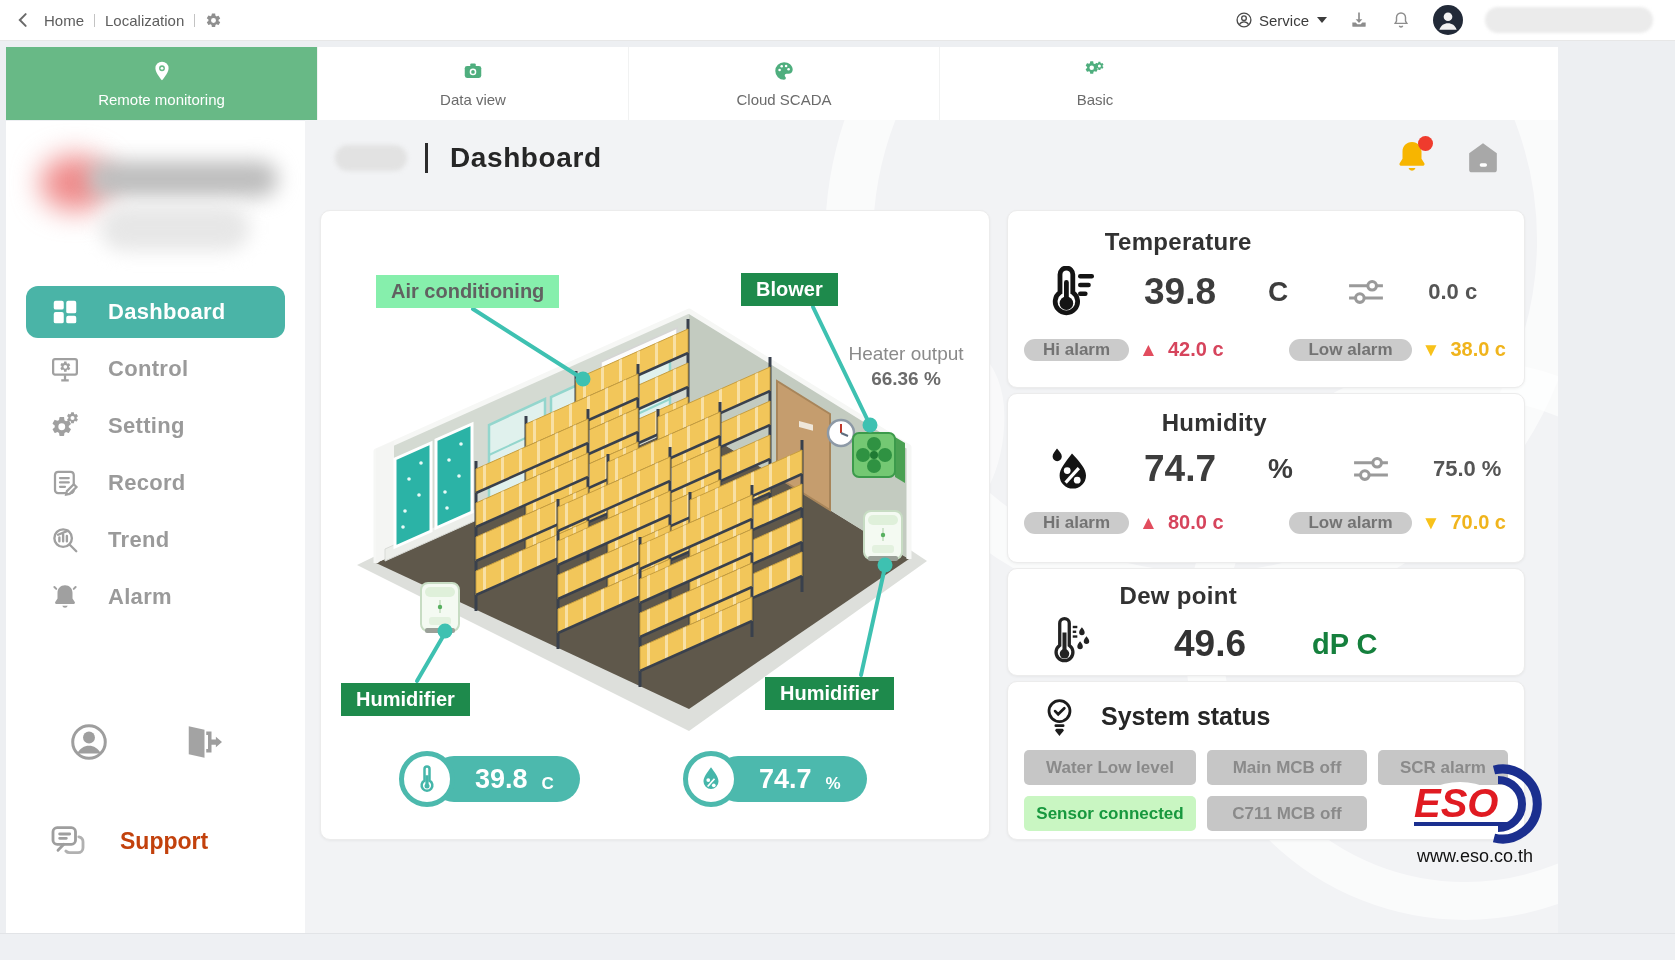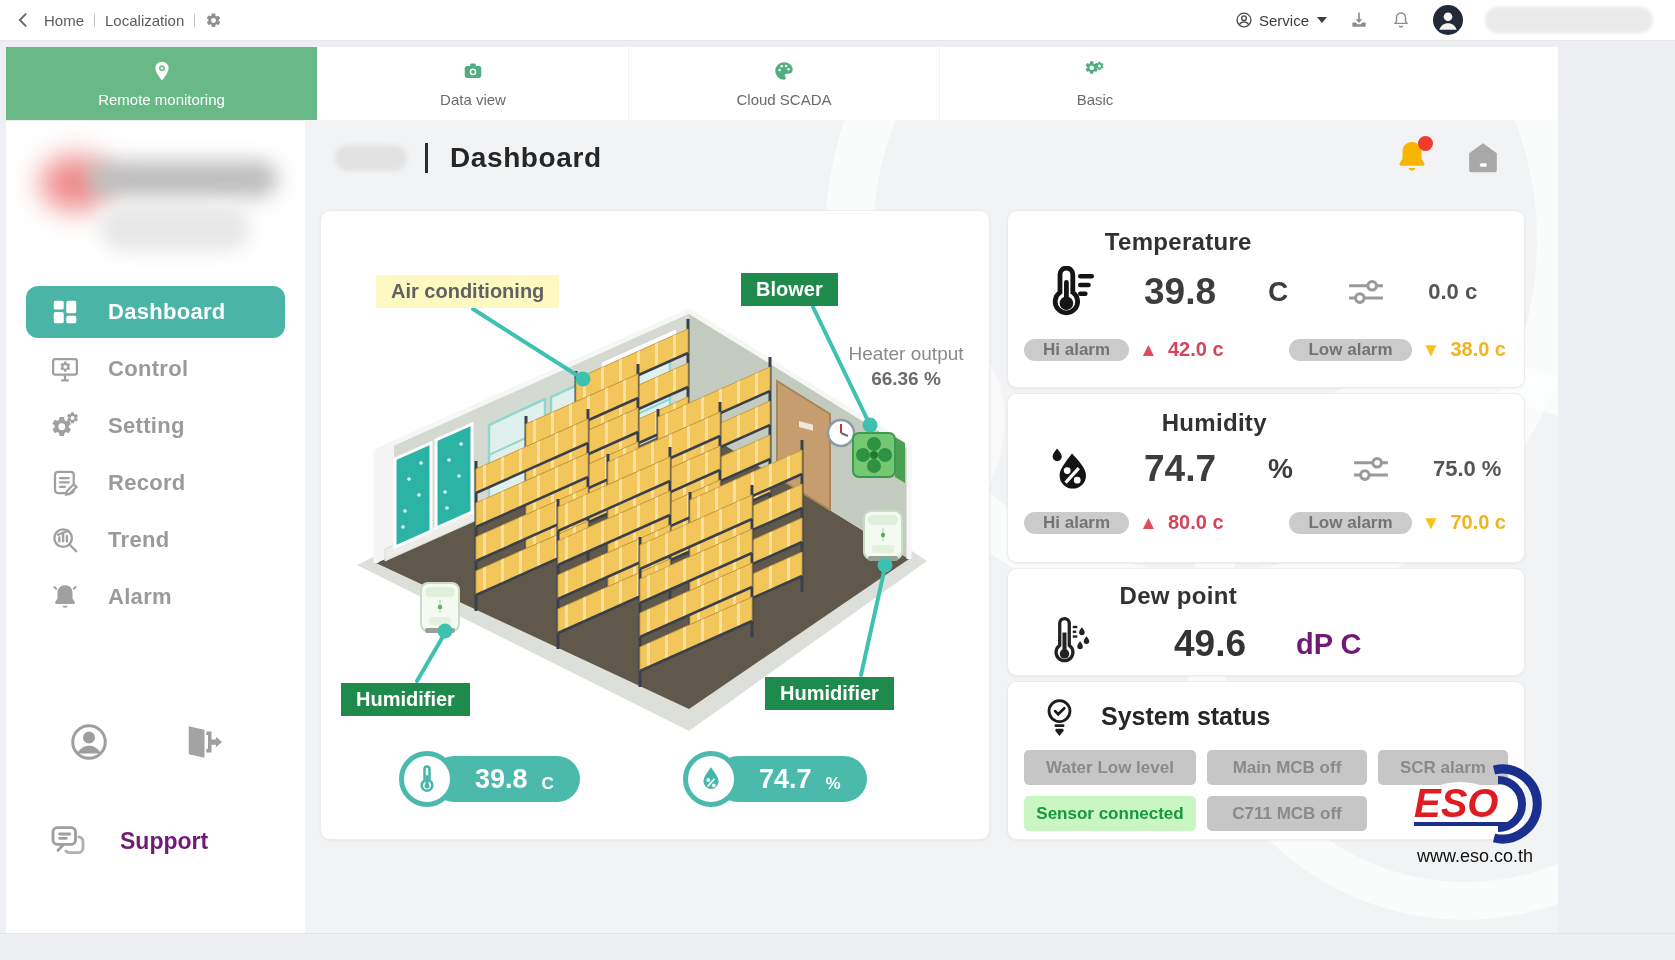--- a/index.html
+++ b/index.html
@@ -41,21 +41,21 @@
   .menu { position:absolute; left:0; top:160px; width:299px; }
   .mi { display:flex; align-items:center; height:52px; margin:5px 20px 5px 20px; padding-left:24px; gap:28px;
         color:#9a9a9a; font-size:22px; font-weight:600; letter-spacing:.3px; border-radius:12px; cursor:pointer; }
   .mi .m-ic { width:30px; height:30px; color:#a0a0a0; flex:none; }
   .mi.active { background:#4ab4a7; color:#fff; }
   .mi.active .m-ic { color:#fff; }
   .sb-bottom { position:absolute; left:0; top:600px; width:299px; }
   .sb-icons { display:flex; gap:70px; padding-left:62px; }
   .sb-icons .b-ic { width:42px; height:42px; color:#9e9e9e; cursor:pointer; }
   .sb-support { display:flex; align-items:center; gap:32px; padding-left:42px; margin-top:58px;
-                color:#701a75; font-size:23px; font-weight:600; cursor:pointer; }
+                color:#c2410c; font-size:23px; font-weight:600; cursor:pointer; }
   .sb-support .b-ic { width:40px; height:40px; color:#9e9e9e; }
 
   
   .main-bg { position:absolute; left:305px; top:120px; width:1253px; height:813px; background:#f2f3f5; overflow:hidden; z-index:1; }
   .ring { position:absolute; border-radius:50%; border:48px solid rgba(255,255,255,.62); }
   .wm-text { position:absolute; left:20px; top:130px; font-size:330px; font-weight:bold; font-style:italic;
              color:rgba(255,255,255,.5); letter-spacing:-6px; }
   .rightpane-bg { position:absolute; left:1558px; top:41px; width:117px; height:919px; background:#edeff2; }
 
   
@@ -72,21 +72,21 @@
   .card { position:absolute; background:#fff; border:1px solid #ececec; border-radius:10px; box-shadow:0 1px 3px rgba(0,0,0,.05); z-index:2; }
   .card-floor  { left:320px; top:210px; width:670px; height:630px; }
   .card-temp   { left:1007px; top:210px; width:518px; height:178px; }
   .card-hum    { left:1007px; top:393px; width:518px; height:170px; }
   .card-dew    { left:1007px; top:568px; width:518px; height:108px; }
   .card-status { left:1007px; top:681px; width:518px; height:159px; }
 
   
   .fp-svg { position:absolute; left:0; top:0; width:670px; height:630px; }
   .lbl { position:absolute; font-size:20px; font-weight:600; padding:5px 15px; white-space:nowrap; }
-  .lbl-gray  { background:#fef9c3; color:#616161;text-align:right; }
+  .lbl-gray  { background:#86efac; color:#616161;text-align:right; }
   .lbl-green { background:#1e8a4c; color:#fff; font-weight:bold; }
   .heater { position:absolute; left:500px; top:130px; width:170px; text-align:center; color:#8a8a8a; font-size:19px; line-height:25px; }
   .heater b { color:#6b6b6b; font-weight:600; font-size:19px; }
   .readout { position:absolute; display:flex; align-items:center; }
   .ro-circle { width:56px; height:56px; border-radius:50%; background:#fff; border:5px solid #4cb9ad;
                display:flex; align-items:center; justify-content:center; z-index:2; flex:none; }
   .ro-circle svg { width:30px; height:30px; color:#45b6aa; }
   .ro-pill { margin-left:-24px; height:46px; background:#4cb9ad; border-radius:23px; display:flex;
              align-items:center; justify-content:center; gap:14px; color:#fff; padding:0 26px 0 44px; }
   .ro-val { font-size:27px; font-weight:bold; }
@@ -104,21 +104,21 @@
   .agroup { display:flex; align-items:center; gap:10px; }
   .apill { background:#cbcbcb; color:#737373; font-size:17px; font-weight:bold; padding:1px 19px; border-radius:18px; white-space:nowrap; }
   .tri-up { color:#e24d5e; font-size:19px; }
   .tri-down { color:#f8c21a; font-size:19px; }
   .aval-hi { color:#d6445c; font-size:20px; font-weight:bold; white-space:nowrap; }
   .aval-lo { color:#f0b41c; font-size:20px; font-weight:bold; white-space:nowrap; }
 
   .dew-row { display:flex; align-items:center; margin:6px 0 0 40px; }
   .dew-ic { width:44px; height:56px; color:#222; flex:none; }
   .dew-val { margin-left:82px; font-size:37px; font-weight:bold; color:#333; }
-  .dew-unit { margin-left:50px; font-size:29px; font-weight:bold; color:#701a75; }
+  .dew-unit { margin-left:66px; font-size:29px; font-weight:bold; color:#15803d; }
 
   .st-head { display:flex; align-items:center; margin:16px 0 0 34px; gap:24px; }
   .st-ic { width:35px; height:37px; color:#1c1c1c; flex:none; }
   .st-title { font-size:25px; font-weight:bold; color:#262626; }
   .badges { margin:15px 0 0 16px; }
   .brow { display:flex; gap:11px; margin-bottom:11px; }
   .badge { height:35px; border-radius:5px; background:#c6c6c6; color:#8a8a8a; font-size:17px; font-weight:bold;
            display:flex; align-items:center; justify-content:center; }
   .badge.on { background:#c9f6c2; color:#17983e; }
   .b-w1 { width:172px; } .b-w2 { width:160px; } .b-w3 { width:130px; }

